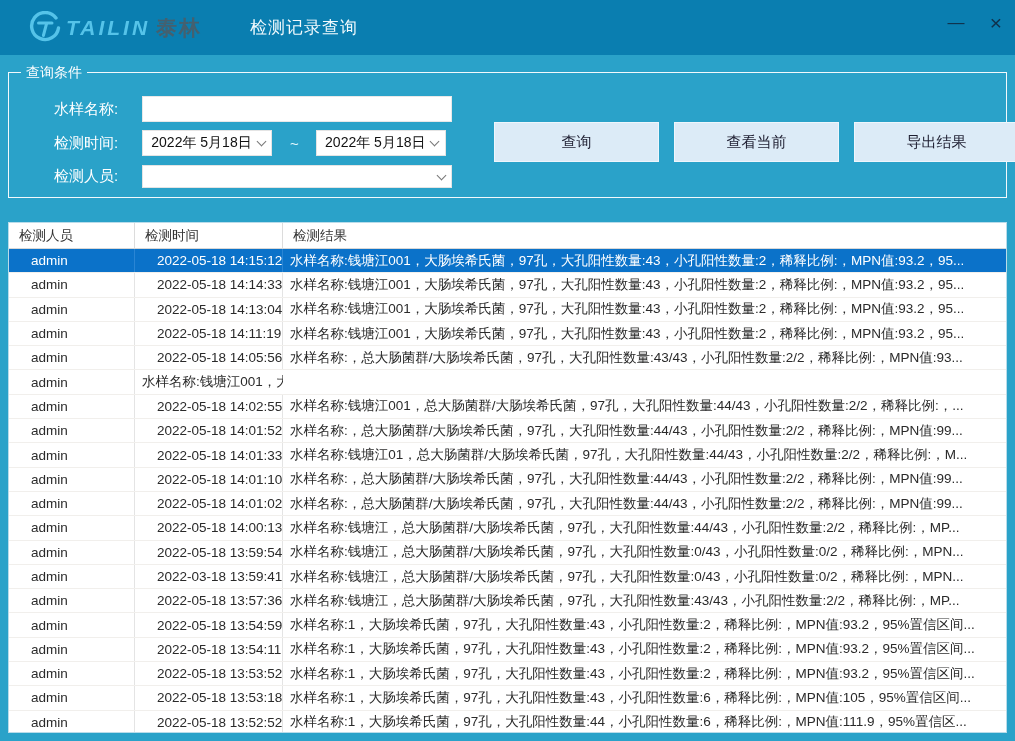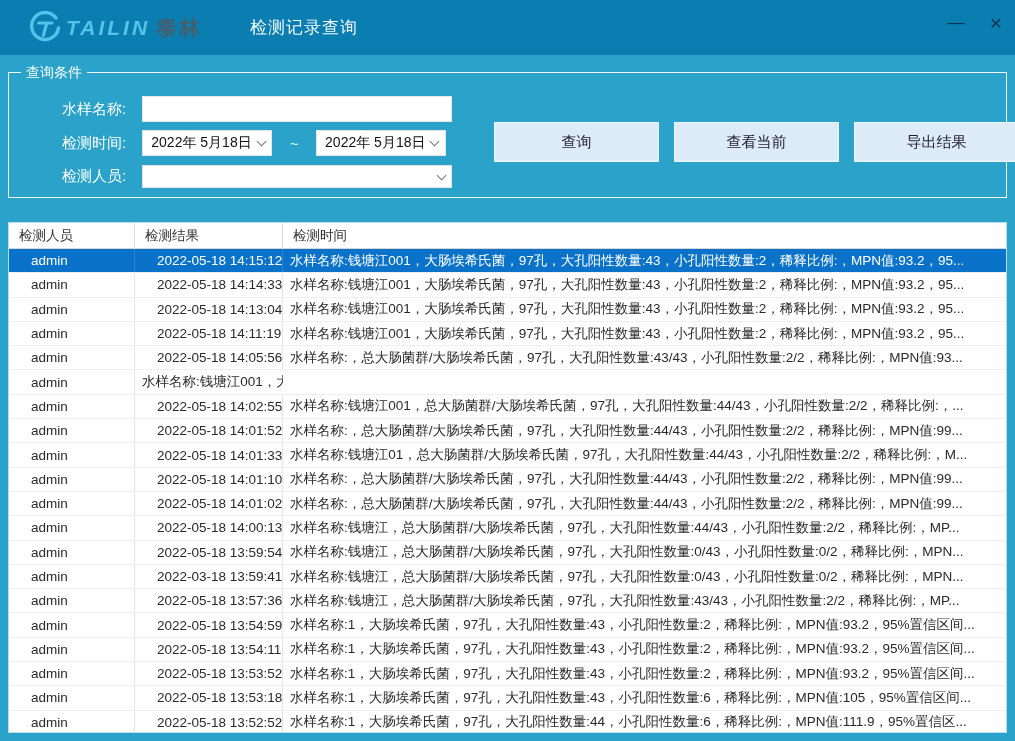--- a/index.html
+++ b/index.html
@@ -17,21 +17,21 @@
   .win-controls { position:absolute; right:6px; top:10px; display:flex; gap:14px; align-items:center; }
   .win-btn { color:#10304a; width:26px; height:26px; display:flex; align-items:center; justify-content:center;
              font-size:17px; cursor:pointer; }
 
   
   .groupbox { position:absolute; left:8px; top:72px; width:999px; height:126px;
               border:1px solid #f2f9fc; }
   .group-title { position:absolute; top:-9px; left:12px; background:#2aa2c9; padding:0 5px;
                  color:#ffffff; font-size:14px; }
   .field-row { position:absolute; display:flex; align-items:center; }
-  .field-label { color:#ffffff; font-size:15px; width:80px; text-align:center; margin-right:8px; }
+  .field-label { color:#ffffff; font-size:15px; width:80px; text-align:left; margin-right:8px; }
   .text-input { width:310px; height:26px; background:#ffffff; border:1px solid #e8e8e8;
                 font-size:14px; padding:0 6px; color:#222; }
   .select-box { background:#ffffff; border:1px solid #e4e4e4; height:26px; display:flex;
                 align-items:center; padding:0 6px 0 8px; color:#111; font-size:14px; cursor:default; }
   .date-select { width:130px; justify-content:center; }
   .combo-select { width:310px; height:23px; justify-content:flex-end; }
   .chevron { width:7px; height:7px; border-right:1.6px solid #777; border-bottom:1.6px solid #777;
              transform:rotate(45deg); margin-left:6px; margin-top:-3px; }
   .tilde { color:#eafbff; font-size:15px; margin:0 17px 0 18px; }
   .btn-row { position:absolute; top:49px; left:485px; display:flex; gap:15px; }
@@ -108,22 +108,22 @@
     <div class="btn-row">
       <div class="panel-btn">查询</div>
       <div class="panel-btn">查看当前</div>
       <div class="panel-btn">导出结果</div>
     </div>
   </div>
 
   <div class="table">
     <div class="t-head">
       <div class="hcell">检测人员</div>
+      <div class="hcell">检测时间</div>
       <div class="hcell">检测结果</div>
-      <div class="hcell">检测时间</div>
     </div>
     <div class="t-body">
         <div class="trow selected">
     <div class="tcell">admin</div>
     <div class="tcell">2022-05-18 14:15:12</div>
     <div class="tcell">水样名称:钱塘江001，大肠埃希氏菌，97孔，大孔阳性数量:43，小孔阳性数量:2，稀释比例:，MPN值:93.2，95...</div>
   </div>
         <div class="trow">
     <div class="tcell">admin</div>
     <div class="tcell">2022-05-18 14:14:33</div>

